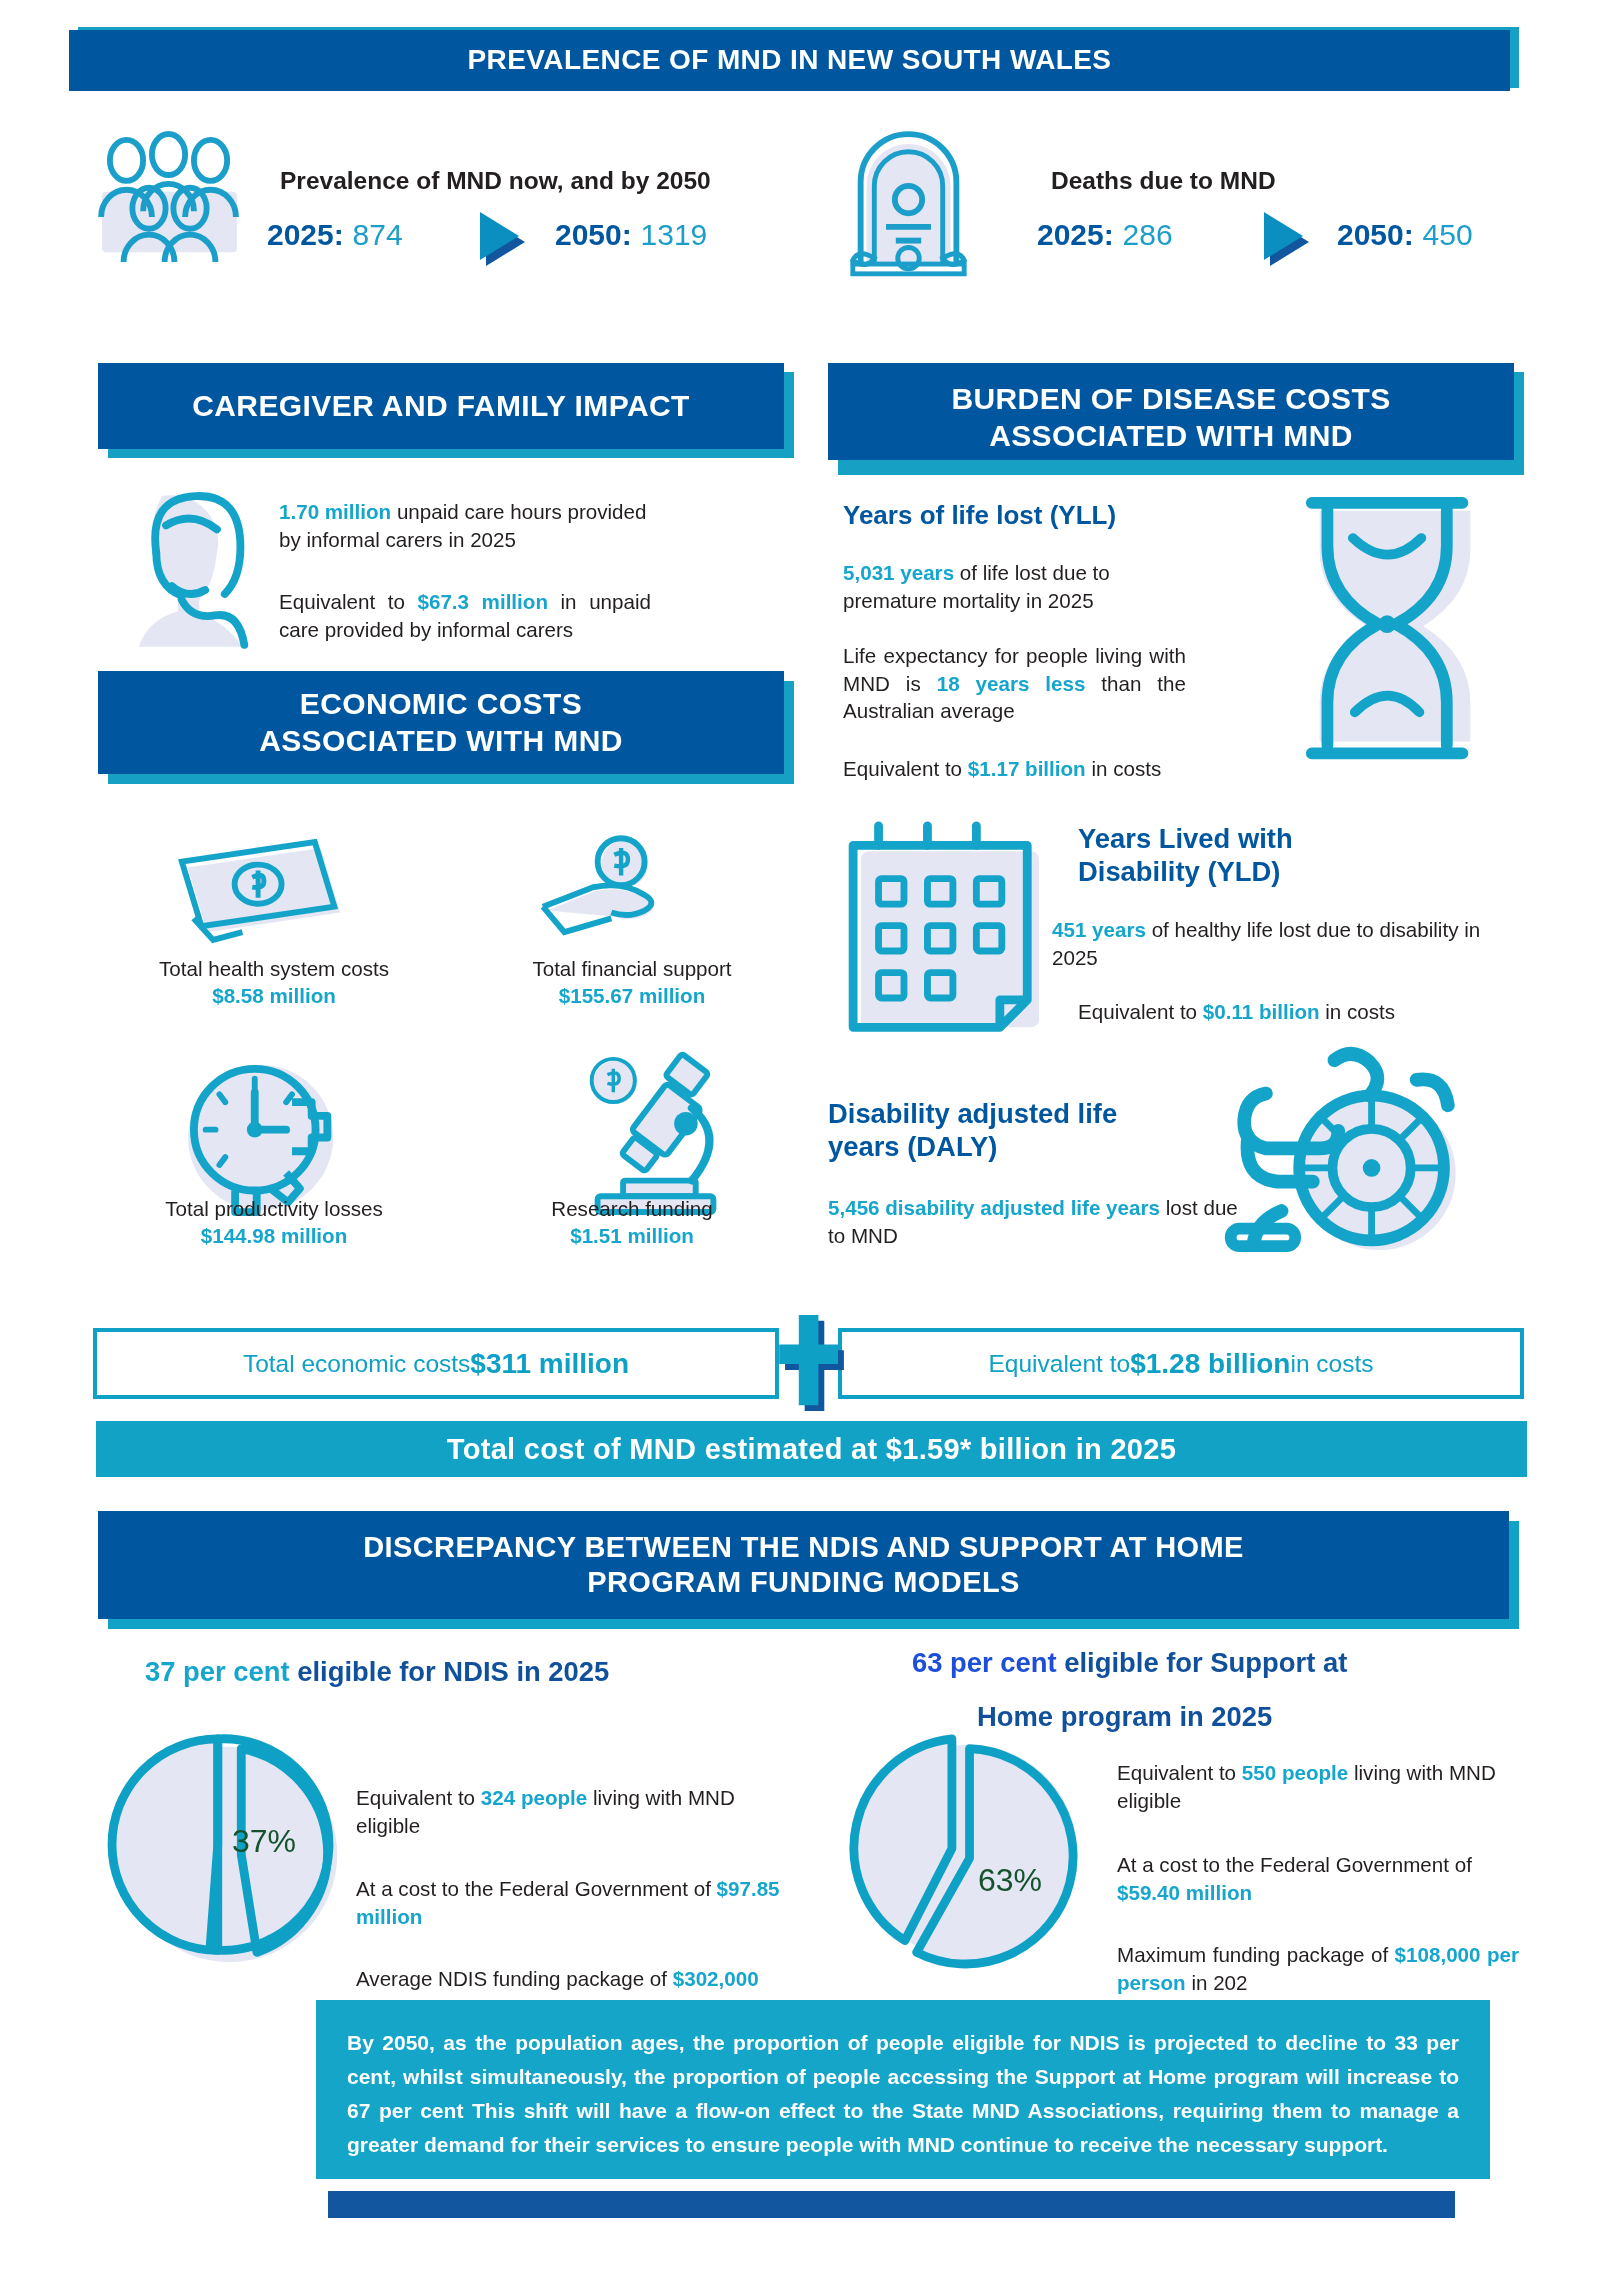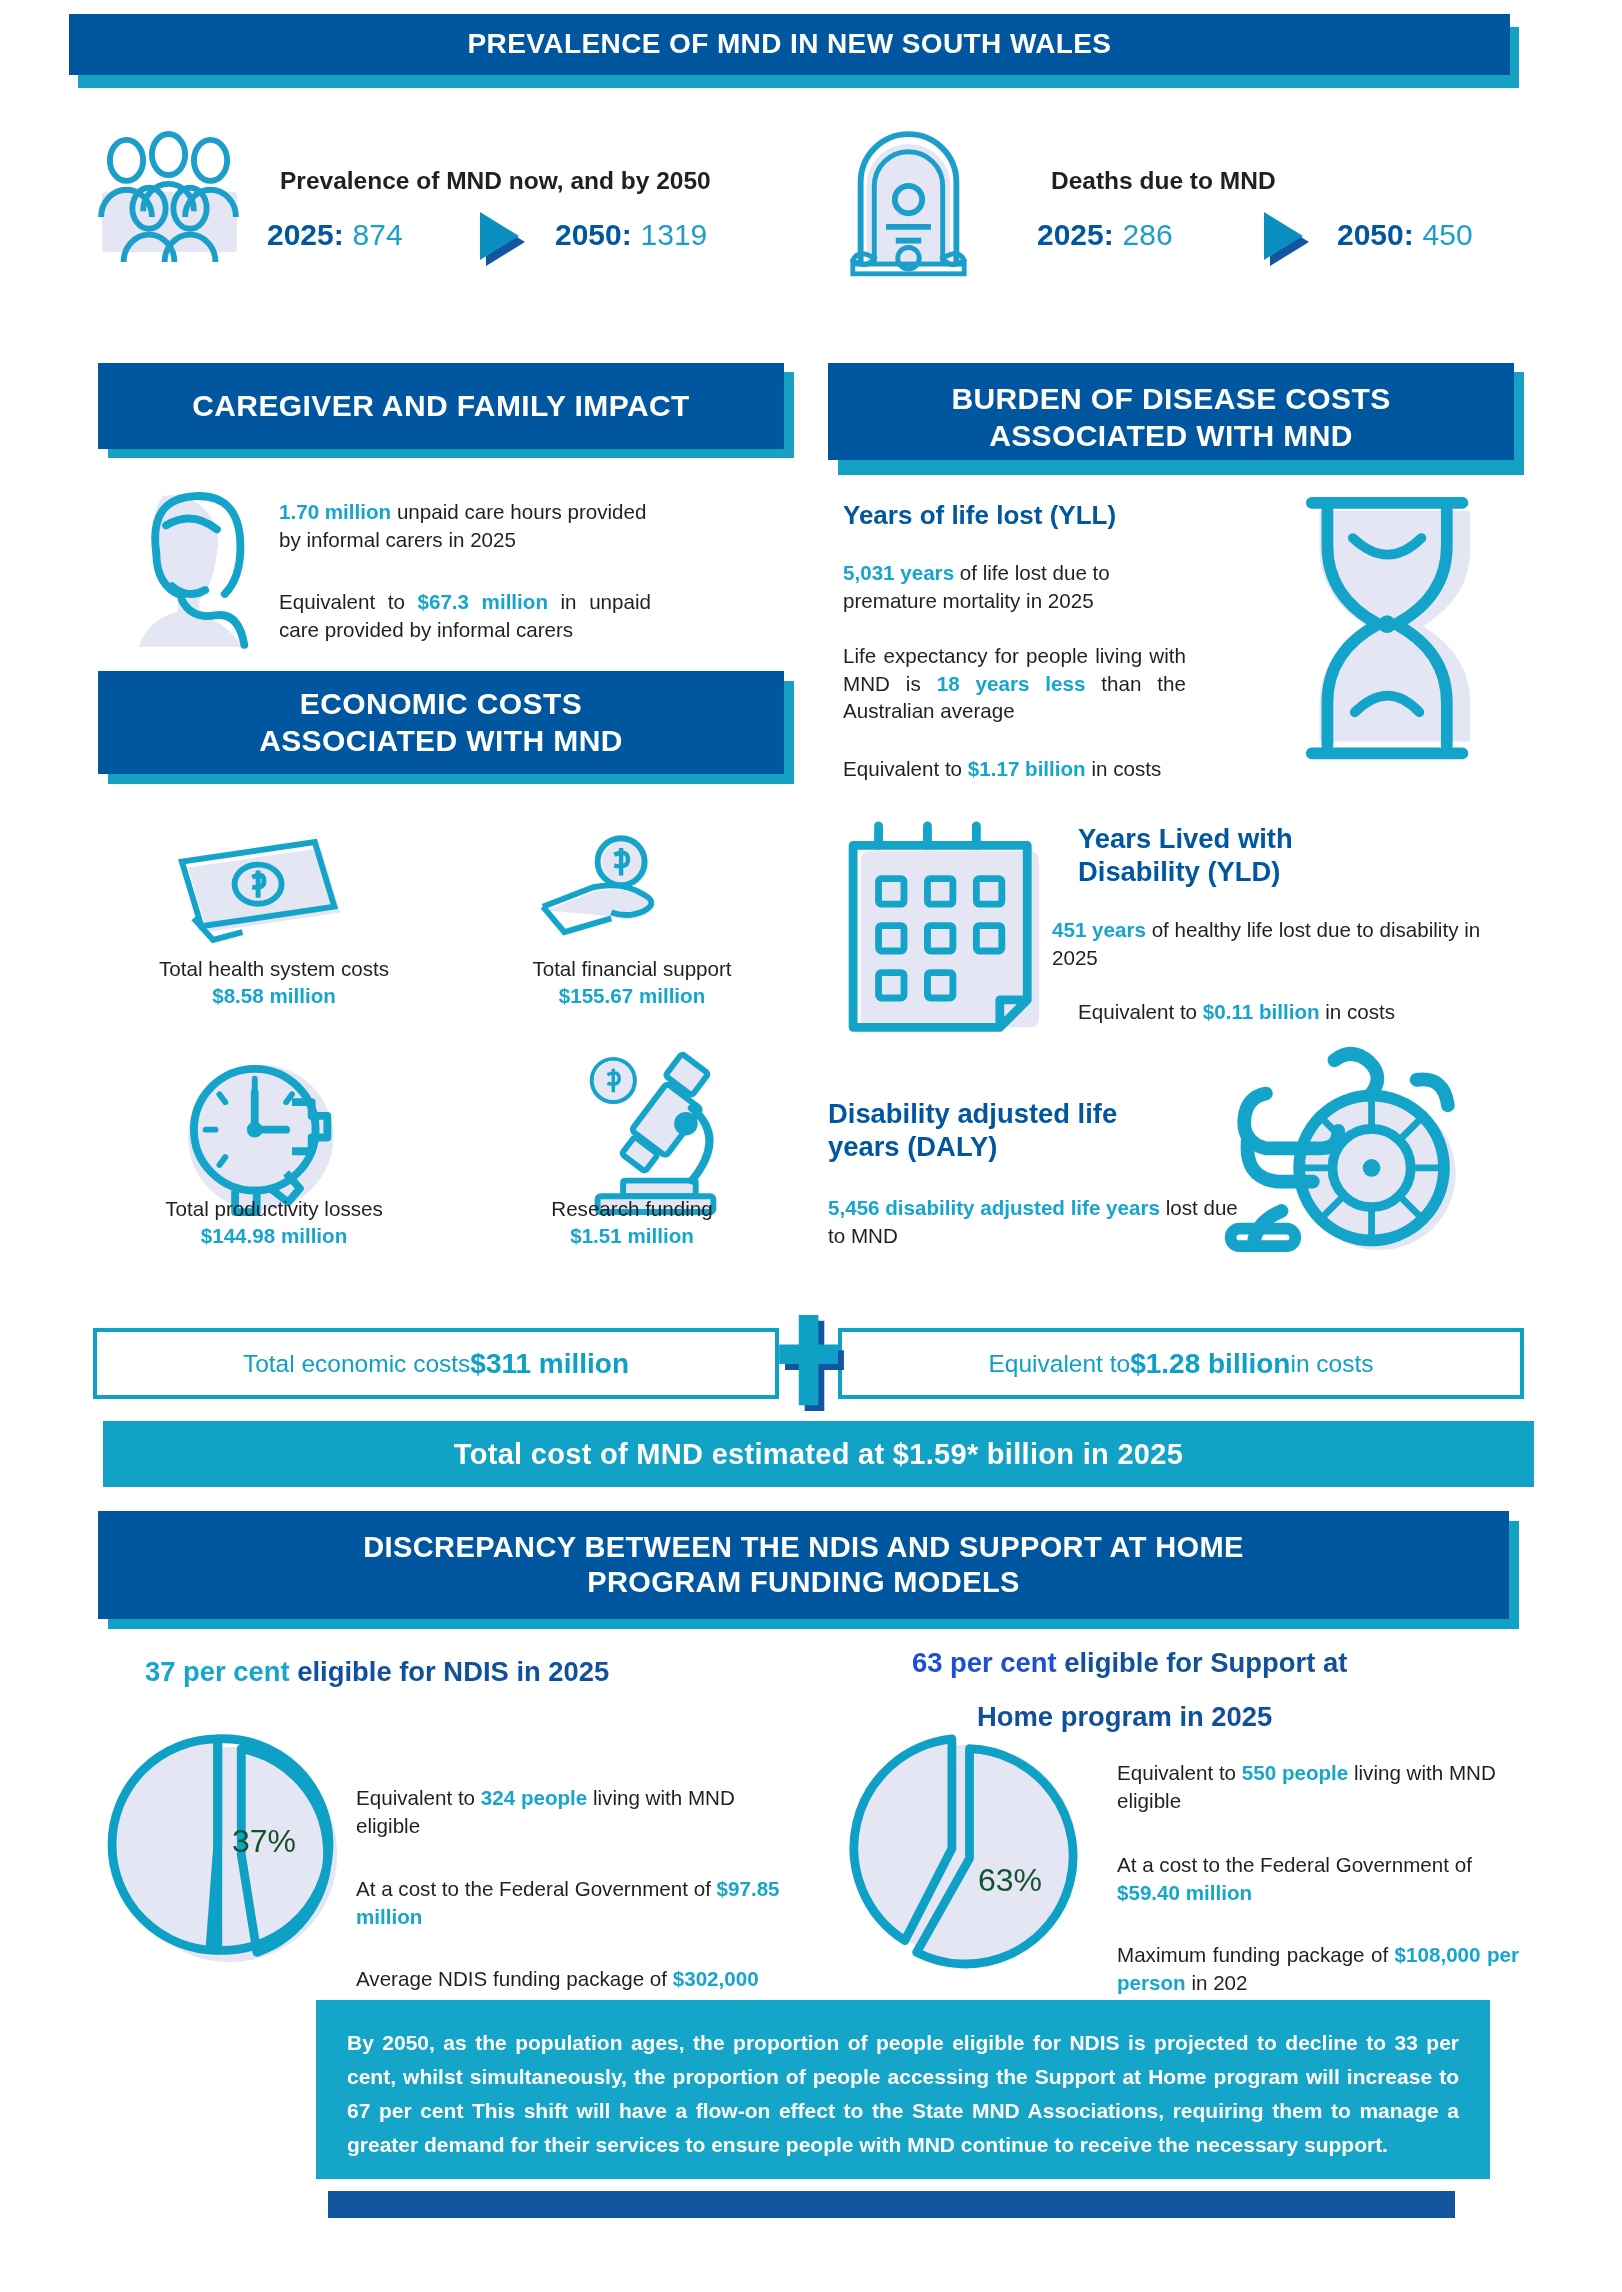--- a/index.html
+++ b/index.html
@@ -96,21 +96,21 @@
   }
   .econ-cap { position:absolute; text-align:center; line-height:1.3; font-size:20.6px; color:#231f20; white-space:nowrap;}
   .econ-cap .amt { display:block; color:#16a5cc; font-weight:bold; }
 </style>
 </head>
 <body>
 
 <div class="page">
 
   <div class="banner-shadow" style="left:78px; top:27.4px; width:1441px; height:61px;"></div>
-  <div class="banner" style="left:69px; top:14px; width:1441px; height:61px; font-size:28px;">PREVALENCE OF MND IN NEW SOUTH WALES</div>
+  <div class="banner" style="left:69px; top:30px; width:1441px; height:61px; font-size:28px;">PREVALENCE OF MND IN NEW SOUTH WALES</div>
 
   <div class="icon" style="left:96px; top:135px;">
     <svg width="147" height="127" viewBox="0 0 150 130">
       <g fill="#e4e6f3">
         <rect x="6" y="58" width="138" height="62" rx="4"></rect>
       </g>
       <g fill="none" stroke="#1b9ec9" stroke-width="6">
         <ellipse cx="31" cy="26" rx="17" ry="21"></ellipse>
         <ellipse cx="74" cy="20" rx="17" ry="21"></ellipse>
         <ellipse cx="117" cy="26" rx="17" ry="21"></ellipse>
@@ -359,21 +359,21 @@
       <b>$1.28 billion</b>
       <span> in costs</span>
   </div>
   <div class="plusmark" style="left:779px; top:1313px;">
     <svg width="69" height="103" viewBox="0 0 70 105">
       <path d="M26 8 h20 v30 h20 v20 h-20 v42 h-20 v-42 h-20 v-20 h20 Z" fill="#11569e"></path>
       <path d="M20 2 h20 v30 h20 v20 h-20 v42 h-20 v-42 h-20 v-20 h20 Z" fill="#0fa0c6"></path>
     </svg>
   </div>
 
-  <div class="totalband" style="left:103px; top:1421px; width:1431px; height:66px;">Total cost of MND estimated at $1.59* billion in 2025</div>
+  <div class="totalband" style="left:96px; top:1421px; width:1431px; height:56px;">Total cost of MND estimated at $1.59* billion in 2025</div>
 
   <div class="teal-band" style="left:108px; top:1521px; width:1411px; height:108px;"></div>
   <div class="banner" style="left:98px; top:1511px; width:1411px; height:108px; font-size:29px; flex-direction:column;">
     <span>DISCREPANCY BETWEEN THE NDIS AND SUPPORT AT HOME</span>
     <span>PROGRAM FUNDING MODELS</span>
   </div>
 
   <div style="position:absolute; left:145px; top:1656px; font-size:27.4px; font-weight:bold; color:#11509b; white-space:nowrap;">
     <span style="color:#16a5cc;">37 per cent</span><span> eligible for NDIS in 2025</span>
   </div>

